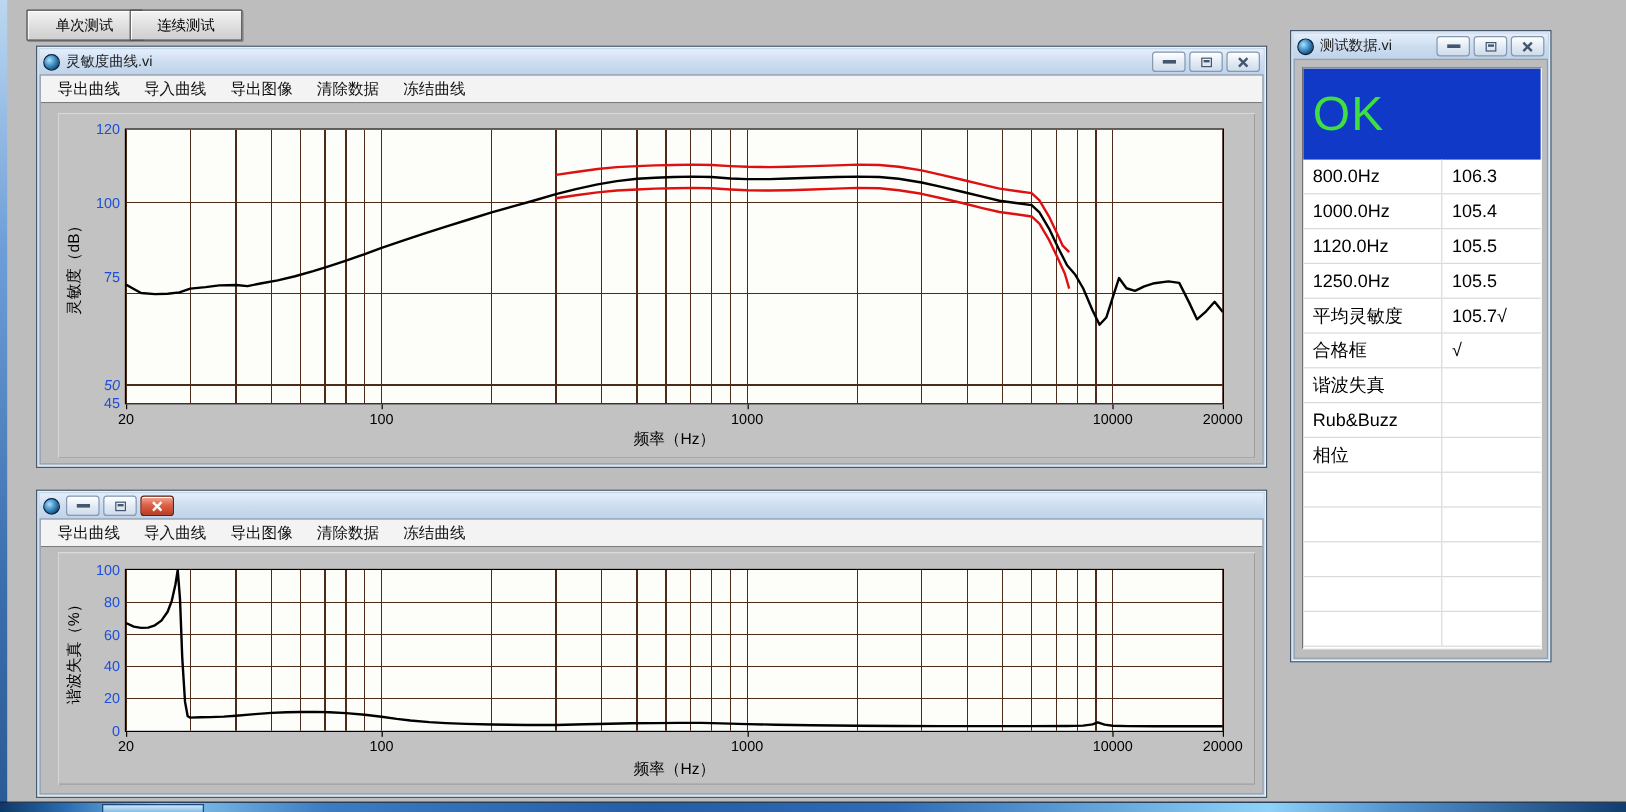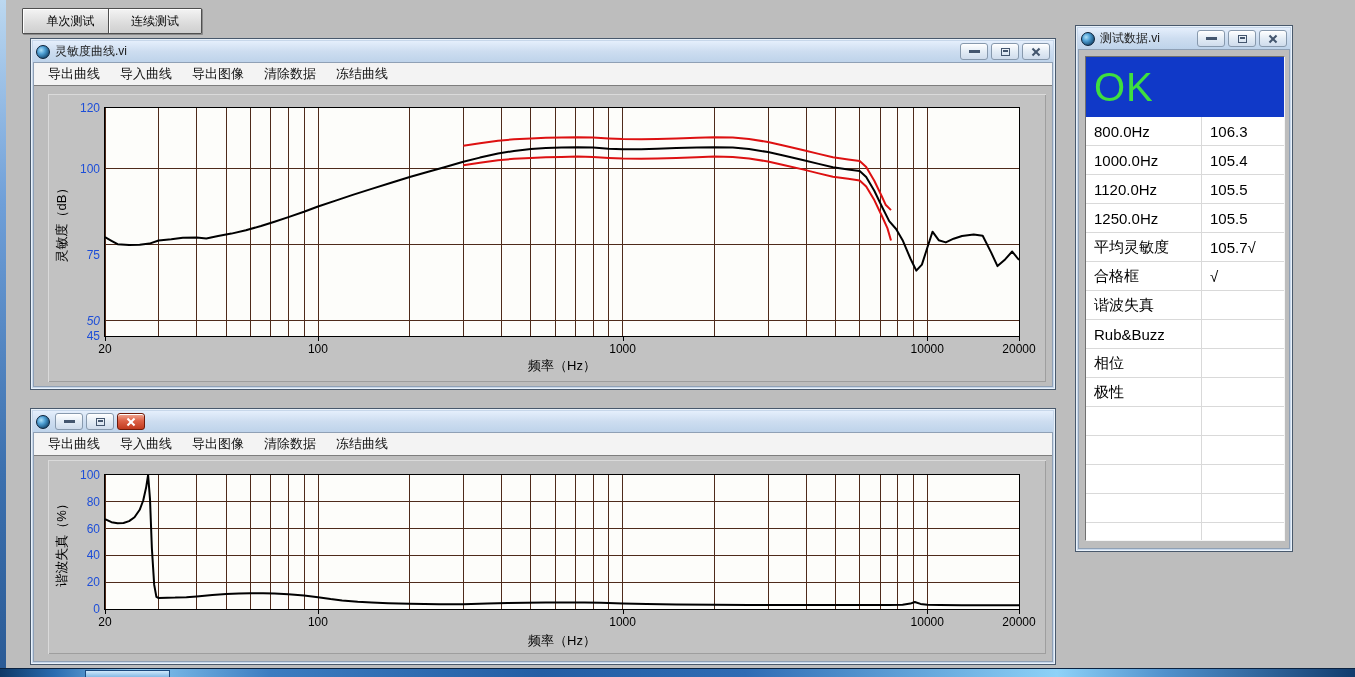--- a/index.html
+++ b/index.html
@@ -52,21 +52,21 @@
   .axis-xlabels span{position:absolute;transform:translateX(-50%);font-size:12px;color:#000;line-height:14px;white-space:nowrap;}
   .axis-xticks{position:absolute;height:5px;}
   .axis-xticks i{position:absolute;width:1px;height:4px;background:#000;top:0;}
   .axis-title-x{position:absolute;transform:translateX(-50%);font-size:13px;color:#000;white-space:nowrap;}
   .axis-title-y{position:absolute;width:0;height:0;}
   .axis-title-y span{position:absolute;white-space:nowrap;font-size:13px;color:#000;
       transform:translate(-50%,-50%) rotate(-90deg);}
   
   .data-area{position:absolute;background:#fff;border:1px solid #707070;
       border-right-color:#f5f5f5;border-bottom-color:#f5f5f5;box-sizing:border-box;overflow:hidden;}
-  .ok-banner{height:60px;display:flex;align-items:center;padding-left:8px;
+  .ok-banner{height:76px;display:flex;align-items:center;padding-left:8px;
       font-size:40px;letter-spacing:1px;}
   .t-row{display:flex;height:28px;border-bottom:1px solid #d9d9d9;align-items:center;font-size:15px;color:#000;}
   .t-label{width:115px;padding-left:8px;box-sizing:border-box;flex:0 0 auto;}
   .t-value{flex:1;border-left:1px solid #d9d9d9;height:100%;display:flex;align-items:center;padding-left:8px;box-sizing:border-box;}
 </style>
 </head>
 <body>
 
 <div class="screen">
 
@@ -139,21 +139,21 @@
               <line x1="0" y1="212.8" x2="914" y2="212.8"></line>
             </g>
             <polyline points="0.0,129.2 6.5,132.8 12.6,136.2 24.1,137.1 34.7,136.8 44.5,135.6 53.6,132.5 66.3,131.3 77.8,129.8 91.7,129.5 101.3,130.4 113.1,128.0 126.4,125.6 140.9,122.2 156.0,118.0 169.5,113.7 183.4,109.1 199.0,103.7 213.0,98.5 231.4,92.4 247.7,86.9 266.6,80.9 287.0,74.5 304.7,69.0 323.2,63.8 339.4,59.3 358.3,53.8 374.9,49.6 393.0,45.6 409.0,42.9 425.9,41.0 440.9,40.1 456.5,39.5 472.3,39.2 488.1,39.5 503.7,40.7 517.6,41.3 536.1,41.3 552.3,40.7 571.3,40.1 591.7,39.5 609.3,39.2 627.8,39.5 644.0,41.0 663.0,44.1 679.5,47.7 697.7,52.0 713.7,55.9 727.9,59.3 743.2,61.4 754.7,62.9 761.2,69.0 769.3,82.7 777.0,98.8 784.2,113.1 791.1,121.0 797.6,132.2 805.4,150.5 811.3,162.6 816.9,156.6 822.3,139.8 827.5,123.7 833.7,132.2 840.8,134.4 848.6,130.7 857.0,128.0 868.7,126.5 877.7,127.7 886.1,144.4 892.5,158.1 900.1,151.4 907.2,143.5 914.0,152.0" fill="none" stroke="#000000" stroke-width="2" stroke-linejoin="round"></polyline>
             <polyline points="358.3,37.7 374.9,35.3 393.0,32.8 409.0,31.3 425.9,30.4 440.9,29.8 456.5,29.5 472.3,29.2 488.1,29.5 503.7,30.4 517.6,31.0 536.1,31.3 552.3,31.0 571.3,30.4 591.7,29.8 609.3,29.2 627.8,29.5 644.0,31.0 663.0,34.0 679.5,37.7 697.7,42.0 713.7,45.9 727.9,49.2 743.2,51.4 754.7,52.9 761.2,59.0 769.3,72.7 777.0,88.8 780.6,96.7 786.0,102.1" fill="none" stroke="#dd1111" stroke-width="2" stroke-linejoin="round"></polyline>
             <polyline points="358.3,57.2 374.9,54.7 393.0,52.3 409.0,50.8 425.9,49.9 440.9,49.2 456.5,48.9 472.3,48.6 488.1,48.9 503.7,49.9 517.6,50.5 536.1,50.8 552.3,50.5 571.3,49.9 591.7,49.2 609.3,48.6 627.8,48.9 644.0,50.5 663.0,53.5 679.5,57.2 697.7,61.4 713.7,65.4 727.9,68.7 743.2,70.8 754.7,72.4 761.2,78.4 769.3,92.1 777.0,108.2 782.4,120.1 786.0,132.5" fill="none" stroke="#dd1111" stroke-width="2" stroke-linejoin="round"></polyline>
           </svg>
       </div>
       <div class="axis-ylabels" style="left:28px;top:45px;width:38px;height:228px;">
           <span style="top: -7px;">120</span>
           <span style="top: 53.8px;">100</span>
-          <span style="top: 140px;">75</span>
+          <span style="top: 116px;">75</span>
           <span style="top: 205.8px; font-style: italic;">50</span>
           <span style="top: 221px;">45</span>
         </div>
       <div class="axis-xlabels" style="left:71px;top:279px;width:914px;">
           <span style="left: 0px;">20</span>
           <span style="left: 212.953px;">100</span>
           <span style="left: 517.62px;">1000</span>
           <span style="left: 822.286px;">10000</span>
           <span style="left: 914px;">20000</span>
         </div>
@@ -315,24 +315,20 @@
             </div>
             <div class="t-row">
               <div class="t-label">Rub&amp;Buzz</div>
               <div class="t-value"></div>
             </div>
             <div class="t-row">
               <div class="t-label">相位</div>
               <div class="t-value"></div>
             </div>
             <div class="t-row">
-              <div class="t-label">极性</div>
-              <div class="t-value"></div>
-            </div>
-            <div class="t-row">
               <div class="t-label"></div>
               <div class="t-value"></div>
             </div>
             <div class="t-row">
               <div class="t-label"></div>
               <div class="t-value"></div>
             </div>
             <div class="t-row">
               <div class="t-label"></div>
               <div class="t-value"></div>

